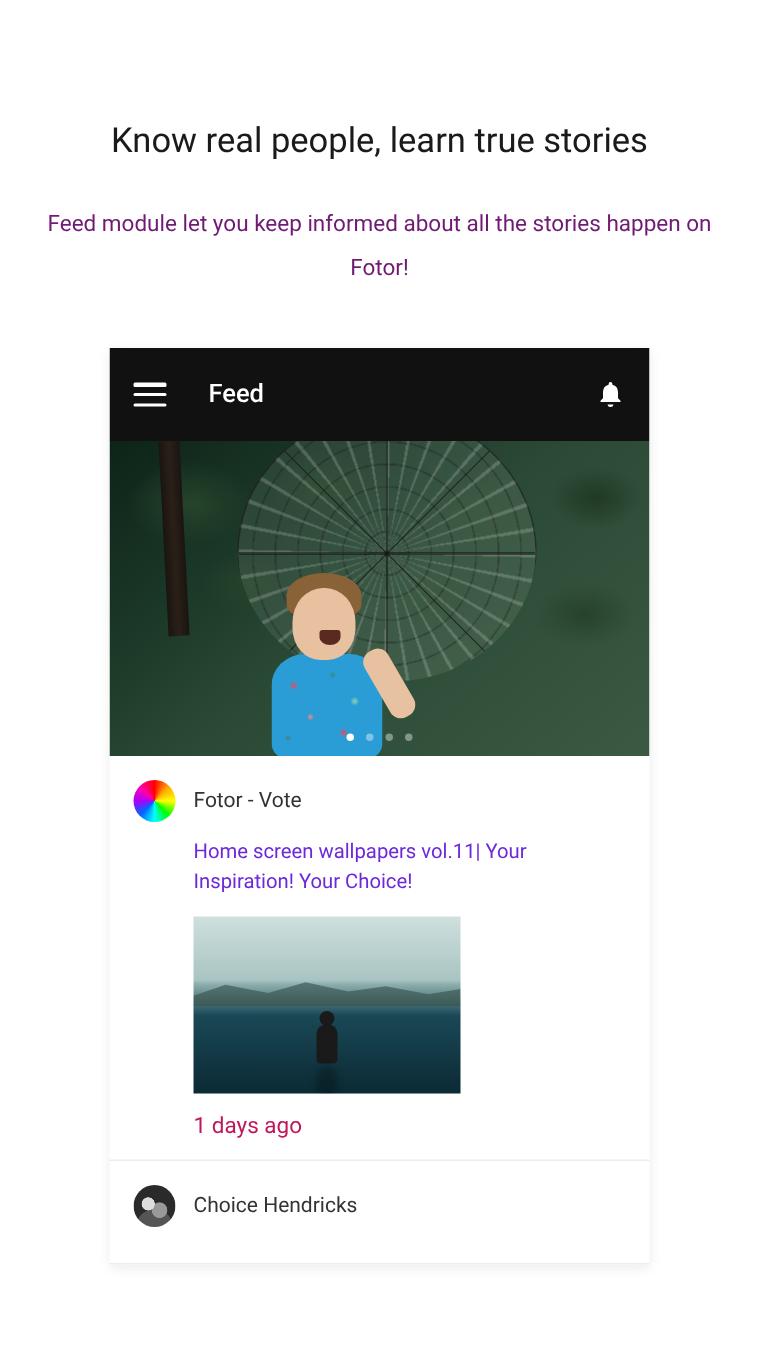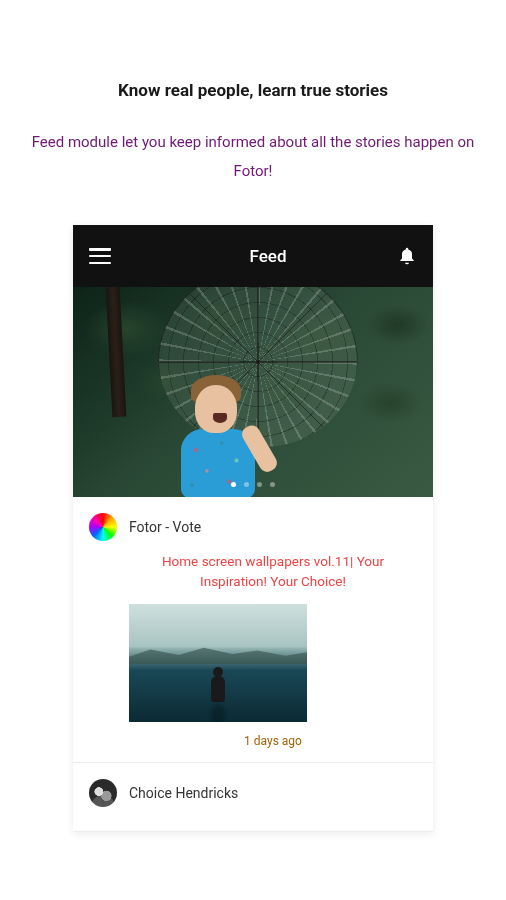--- a/index.html
+++ b/index.html
@@ -8,38 +8,38 @@
       height: 900px;
       background: #fff;
       font-family: -apple-system, BlinkMacSystemFont, "Segoe UI", Roboto, Helvetica, Arial, sans-serif;
       overflow: hidden;
     }
     .page {
       padding: 80px 20px 0;
       text-align: center;
     }
     .headline {
-      font-size: 17px;
-      font-weight: 700;
+      font-size: 23px;
+      font-weight: 400;
       color: #1a1a1a;
       margin-bottom: 28px;
     }
     .subhead {
       font-size: 15px;
       color: #701a75;
       line-height: 1.9;
       margin-bottom: 40px;
       padding: 0 10px;
     }
     .phone-mock {
       width: 360px;
       margin: 12px auto;
       background: #fff;
       box-shadow: 0 2px 8px rgba(0,0,0,0.08);
-      text-align: center;
+      text-align: left;
       overflow: hidden;
     }
     .app-bar {
       height: 62px;
       background: #111;
       display: flex;
       align-items: center;
       padding: 0 16px;
       color: #fff;
     }
@@ -226,21 +226,21 @@
         #2a2a2a;
     }
     .feed-author {
       font-size: 14px;
       color: #333;
       font-weight: 400;
     }
     .feed-body { padding-left: 40px; }
     .feed-text {
       font-size: 13.5px;
-      color: #ef4444;
+      color: #6d28d9;
       line-height: 1.5;
       margin-bottom: 12px;
     }
     .feed-thumb {
       width: 178px;
       height: 118px;
       background: linear-gradient(180deg, #cfe0de 0%, #a8c4c2 36%, #8fb0ae 38%, #1a4856 56%, #0b2a34 100%);
       position: relative;
       margin-bottom: 12px;
       overflow: hidden;
@@ -286,22 +286,22 @@
       left: 50%;
       top: 84%;
       transform: translateX(-50%);
       width: 14px;
       height: 22px;
       background: rgba(0,0,0,0.25);
       filter: blur(2px);
       border-radius: 50%;
     }
     .feed-time {
-      font-size: 12px;
-      color: #a16207;
+      font-size: 15px;
+      color: #be185d;
     }
     .feed-item.compact .feed-body { padding-left: 40px; }
     .feed-item.compact .feed-text { margin-bottom: 0; }
   </style>
 </head>
 <body>
 
 <div class="page">
 
   <h1 class="headline">Know real people, learn true stories</h1>

